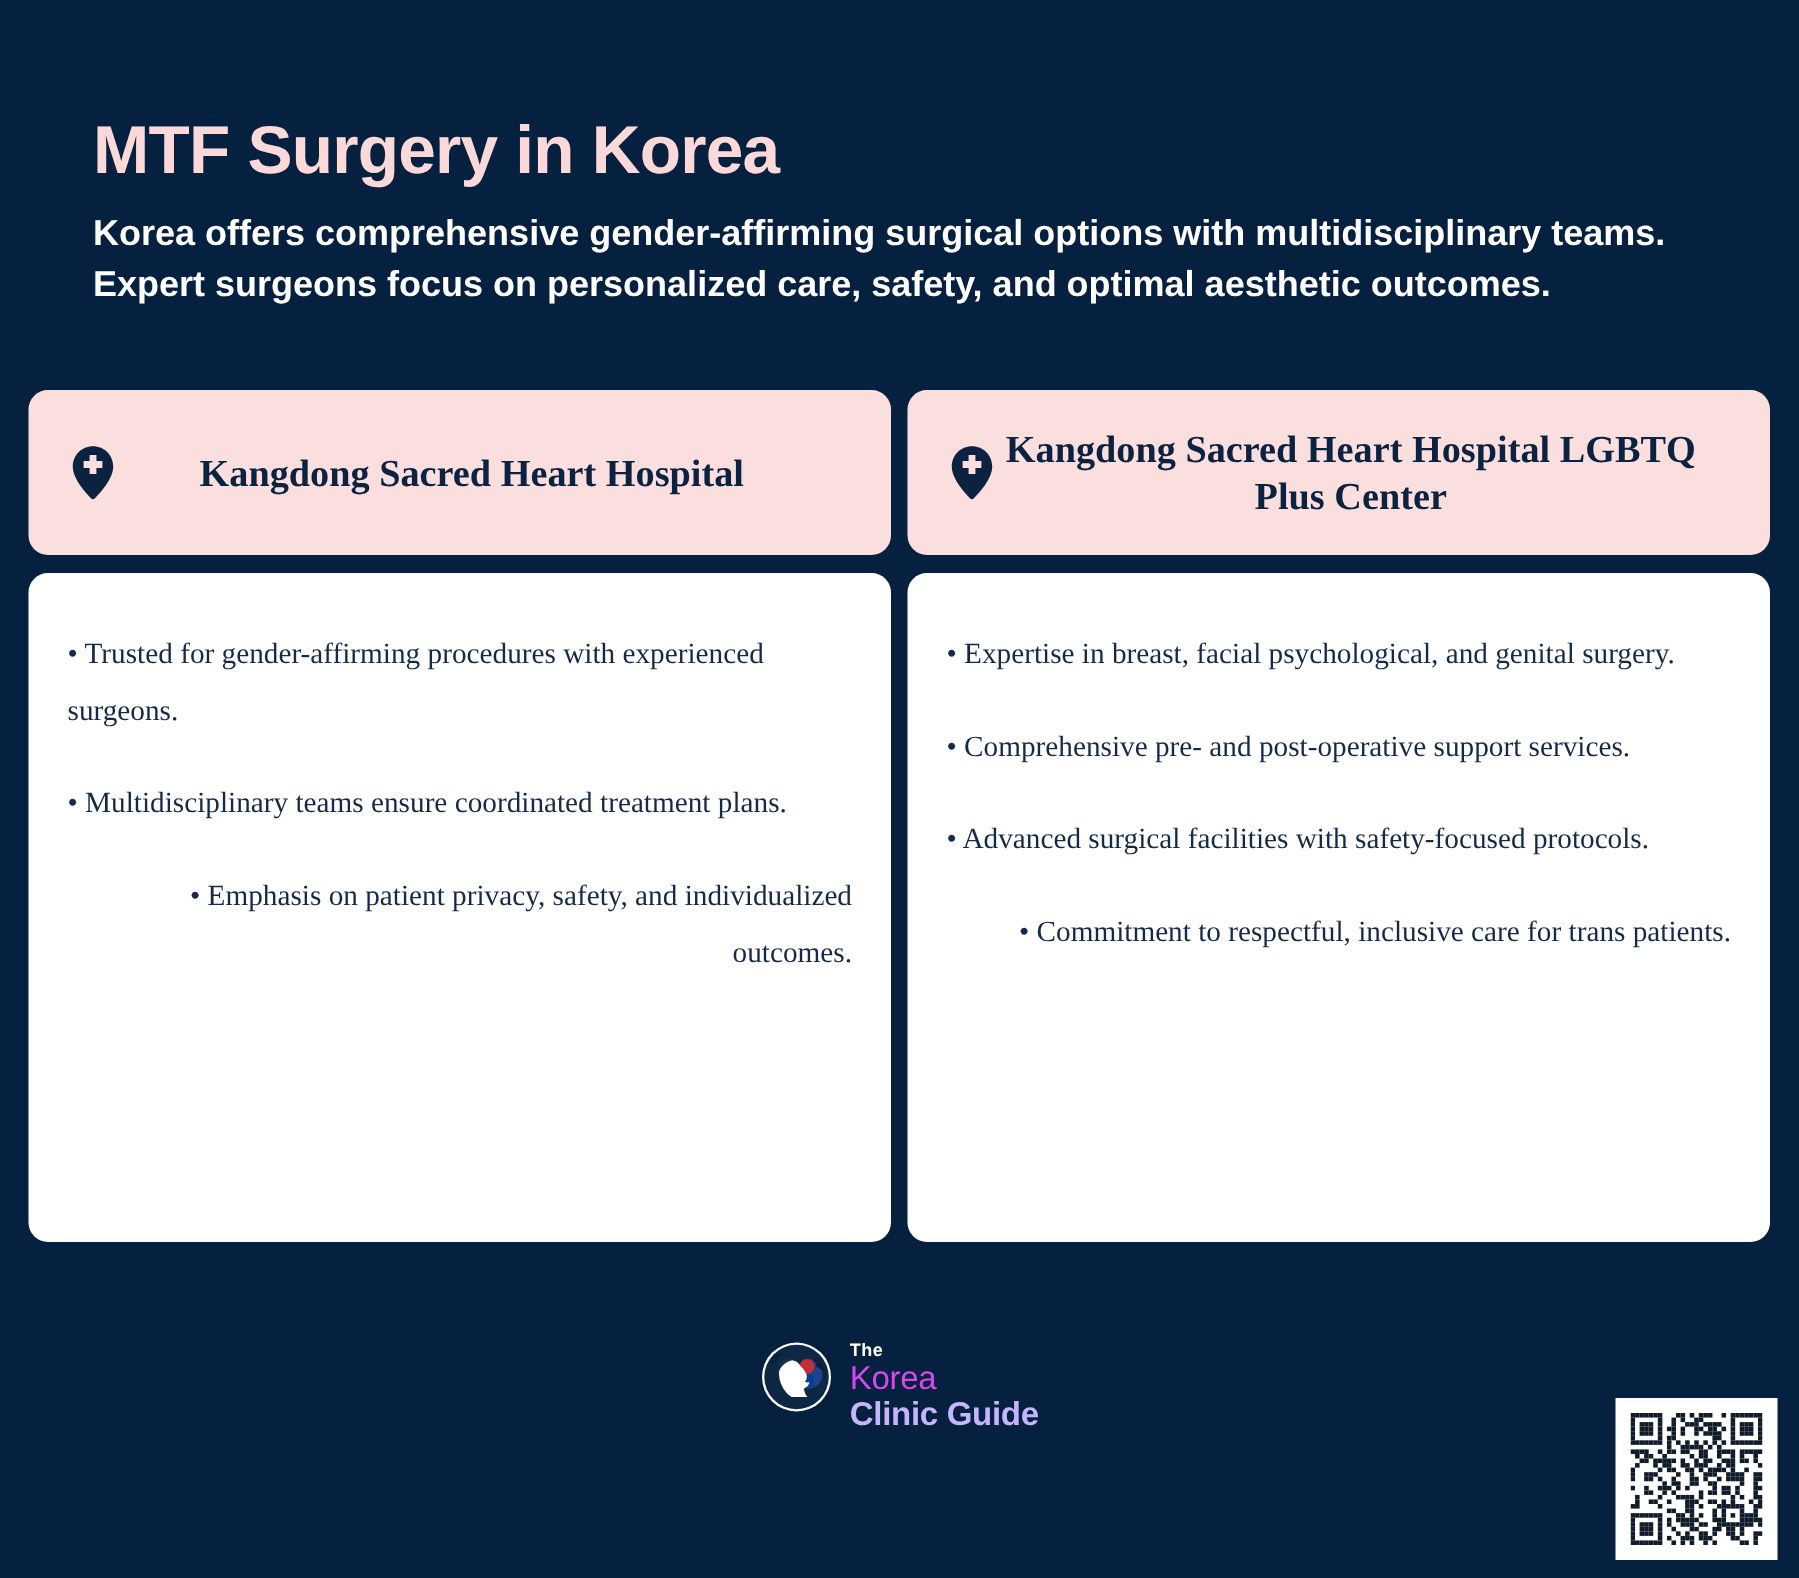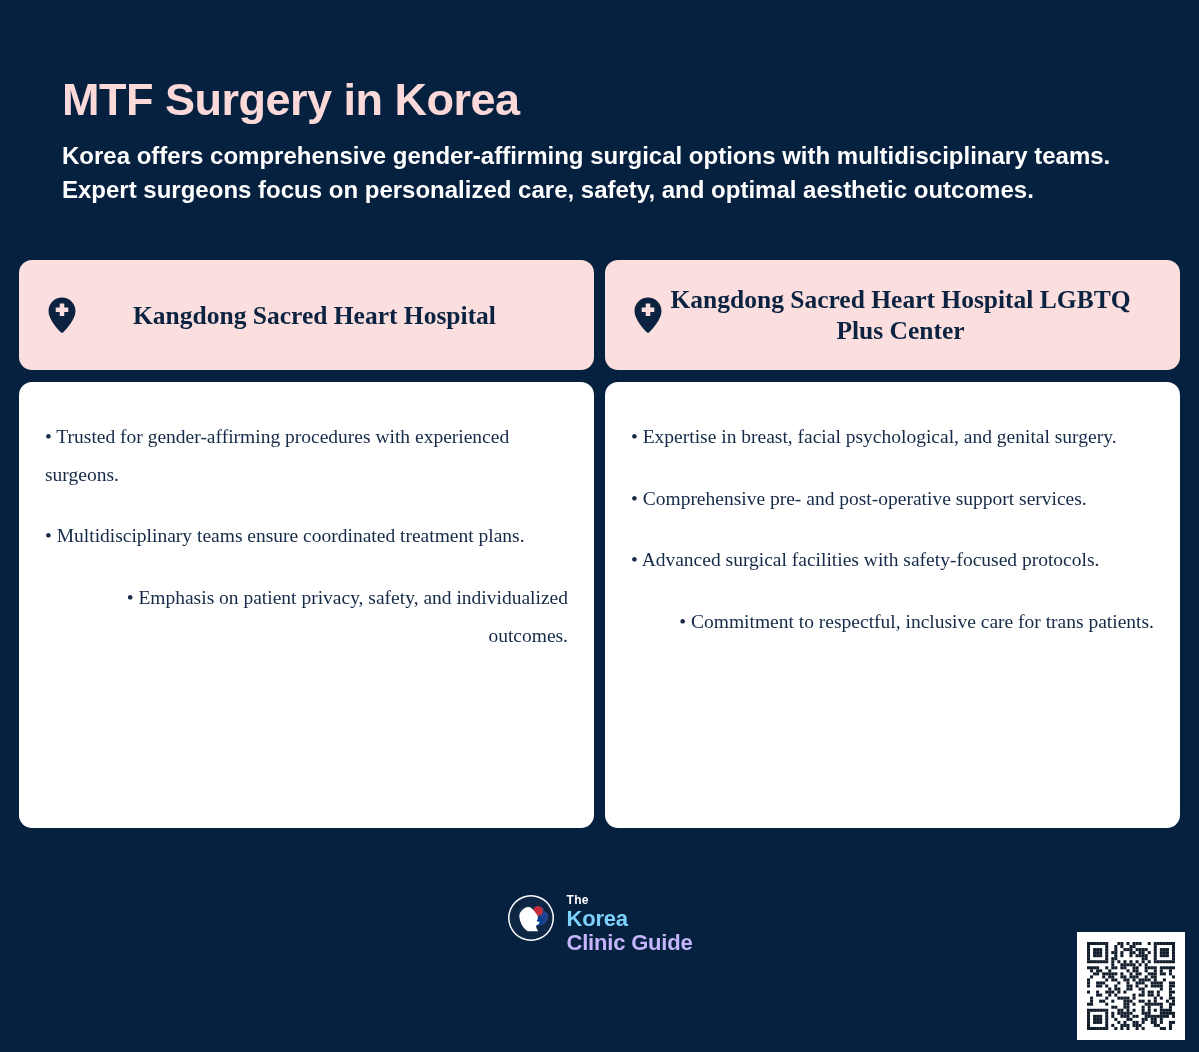--- a/index.html
+++ b/index.html
@@ -132,22 +132,22 @@
   }
   .brand-the {
     font-size: 12px;
     font-weight: bold;
     color: #ffffff;
     letter-spacing: 0.3px;
     margin-bottom: 2px;
   }
   .brand-korea {
     font-size: 22px;
-    font-weight: bold;
-    color: #7dd3fc;
+    font-weight: normal;
+    color: #d946ef;
     letter-spacing: -0.2px;
     margin-bottom: 2px;
   }
   .brand-clinic-guide {
     font-size: 22px;
     font-weight: bold;
     color: #c4b5fd;
     letter-spacing: -0.2px;
   }
 

